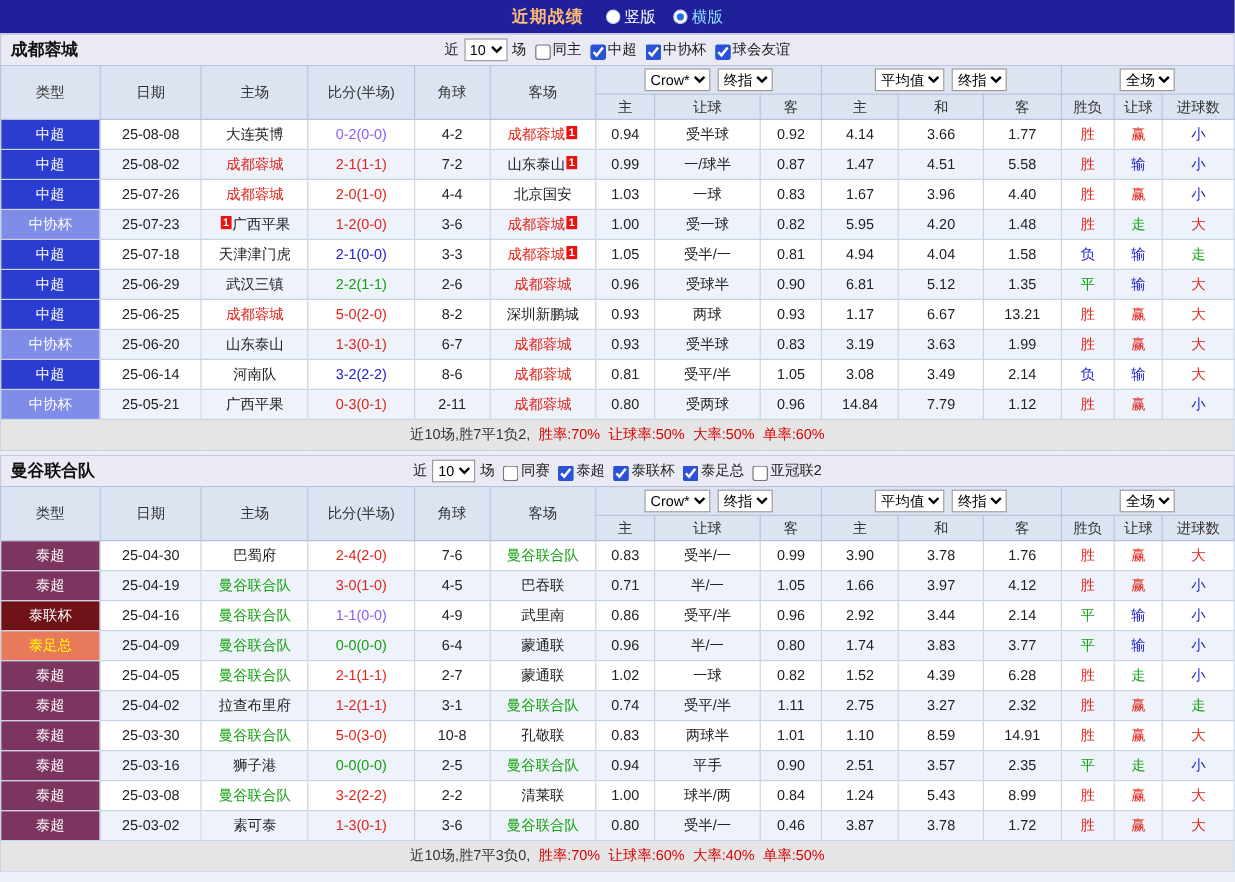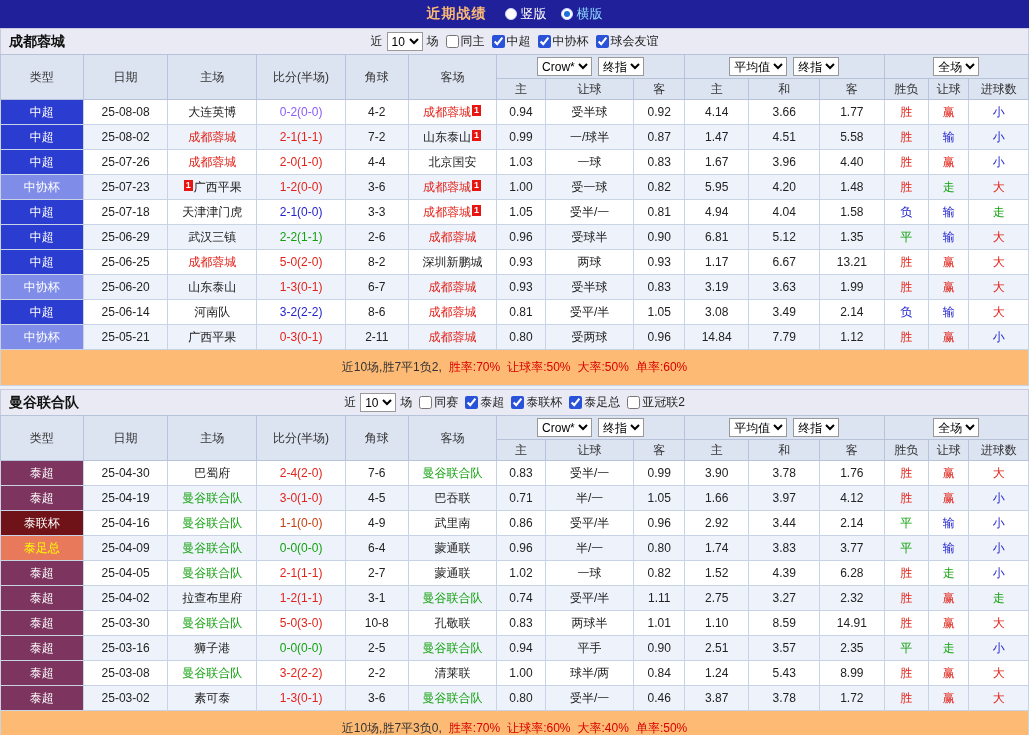--- a/index.html
+++ b/index.html
@@ -15,29 +15,29 @@
   .radio-label{color:#fff;font-size:13px;}
   .radio-opt.selected .radio-label{color:#8fd9ff;}
 
   section.block{background:#fff;}
   section.block + section.block{margin-top:3px;}
   .sec-header{height:26px;background:#e9eaf4;border:1px solid #c6cbe0;border-bottom:none;display:flex;align-items:center;position:relative;}
   .sec-title{position:absolute;left:8px;font-weight:bold;font-size:14px;color:#111;}
   .filters{margin:0 auto;display:flex;align-items:center;font-size:12px;color:#222;}
   select{height:19px;font-size:12px;font-family:inherit;background:#fff;border:1px solid #999;}
   .filters select{margin:0 4px;}
-  .cb{display:inline-flex;align-items:center;cursor:pointer;}
+  .cb{display:inline-flex;align-items:flex-end;cursor:pointer;}
   .cb input{width:13px;height:13px;accent-color:#2a52d8;margin:0 2px 0 7px;}
 
   table.grid{width:1029px;border-collapse:collapse;table-layout:fixed;background:#fff;}
   .grid th{background:#dce3f1;border:1px solid #b7c3da;font-weight:normal;color:#333;height:21px;padding:0;text-align:center;}
   .grid thead tr:first-child th{height:24px;}
   .grid td{border:1px solid #c9d3e6;text-align:center;height:25px;padding:0 1px;overflow:hidden;white-space:nowrap;}
   .grid tbody tr:nth-child(even) td{background:#eef3fb;}
-  .grid tbody tr.summary-row td{background:#fdba74;height:36px;}
+  .grid tbody tr.summary-row td{background:#e5e5e5;height:26px;}
   .dd select{margin:0 3px;}
   .red-card{display:inline-block;background:#e8140f;color:#fff;font-size:9px;line-height:11px;padding:0 2px;margin:0 1px;position:relative;top:-3px;font-weight:bold;}
   .sum-rec{color:#333;}
   .sum-stat{color:#d90000;margin-left:7px;}
 </style>
 </head>
 <body>
 
 <header class="topbar">
   <span class="tb-title">近期战绩</span>
@@ -413,21 +413,21 @@
           <td>3.97</td>
           <td>4.12</td>
           <td style="color: rgb(226, 35, 26);">胜</td>
           <td style="color: rgb(226, 35, 26);">赢</td>
           <td style="color: rgb(34, 34, 204);">小</td>
         </tr>
         <tr>
           <td style="background: rgb(112, 19, 24); color: rgb(255, 255, 255);">泰联杯</td>
           <td>25-04-16</td>
           <td><span style="color: rgb(19, 161, 14);">曼谷联合队</span></td>
-          <td style="color: #c2410c;">1-1(0-0)</td>
+          <td style="color: #8b5cf6;">1-1(0-0)</td>
           <td>4-9</td>
           <td><span>武里南</span></td>
           <td>0.86</td>
           <td>受平/半</td>
           <td>0.96</td>
           <td>2.92</td>
           <td>3.44</td>
           <td>2.14</td>
           <td style="color: rgb(19, 161, 14);">平</td>
           <td style="color: rgb(34, 34, 204);">输</td>

